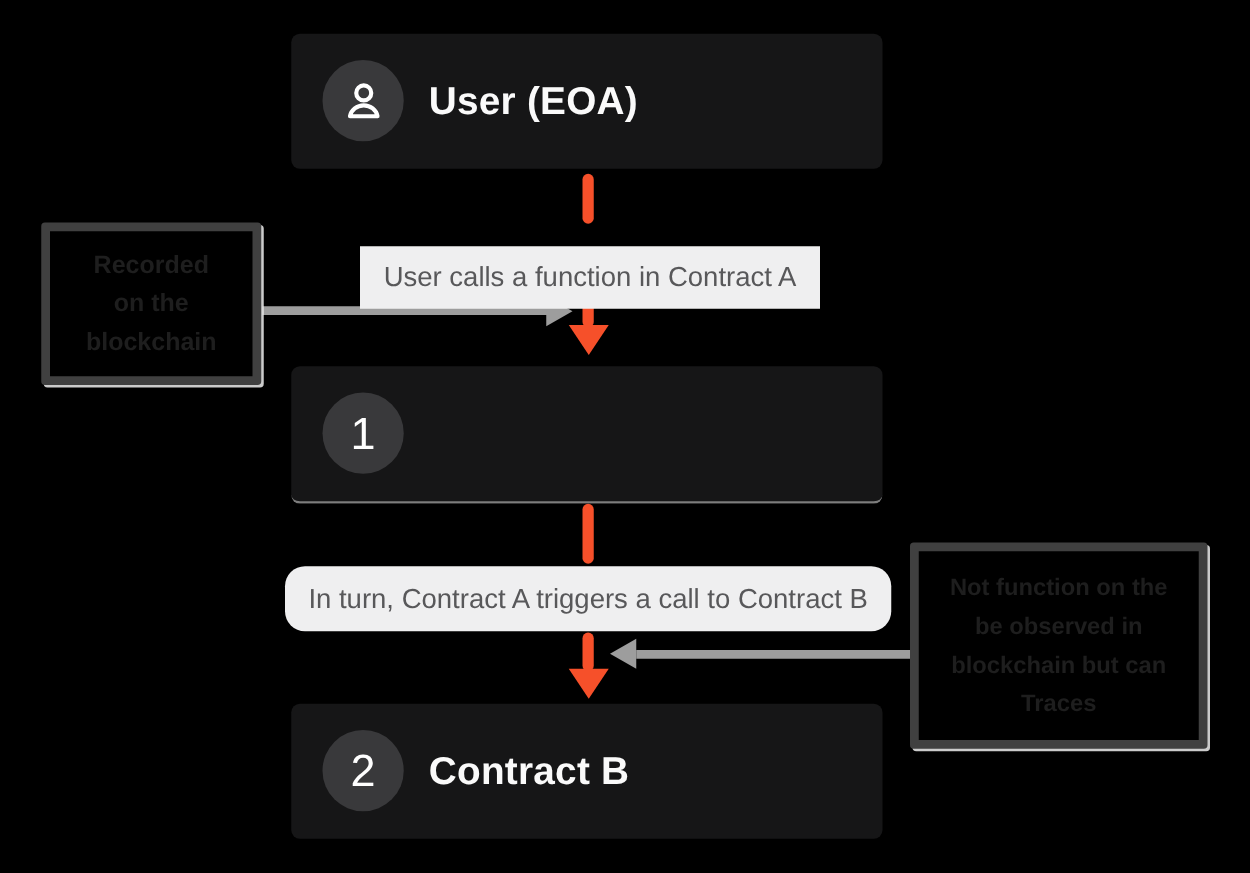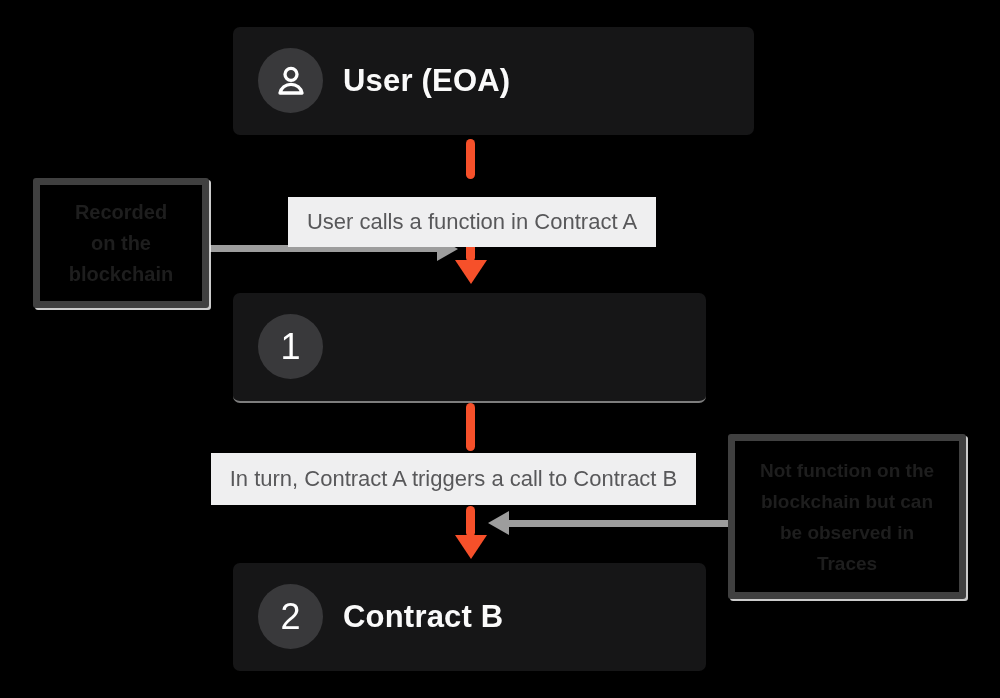--- a/index.html
+++ b/index.html
@@ -58,21 +58,21 @@
     background: #efeff0;
     color: #58585a;
     font-size: 22px;
     display: flex;
     align-items: center;
     justify-content: center;
     white-space: nowrap;
     z-index: 3;
   }
   #flow-label-1 { left: 288px; top: 181px; width: 368px; height: 50px; margin-top: 16px; }
-  #flow-label-2 { left: 211px; top: 453px; width: 485px; height: 52px; }
+  #flow-label-2 { left: 228px; top: 453px; width: 485px; height: 52px; border-radius: 16px; }
 
   
   .o-rod {
     position: absolute;
     width: 9px;
     background: #f6502a;
     border-radius: 5px;
     z-index: 2;
   }
   .o-head {
@@ -138,21 +138,21 @@
   .callout .line { white-space: nowrap; }
 
   
   .avatar-svg { width: 40px; height: 40px; display: block; }
 </style>
 </head>
 <body>
 
 <div id="canvas">
 
-  <div class="node" style="top:27px;padding-left:48px;">
+  <div class="node" style="top:27px;">
     <div class="badge">
       <svg class="avatar-svg" viewBox="0 0 24 24" fill="none">
         <circle cx="12" cy="8" r="3.6" stroke="#ffffff" stroke-width="2"></circle>
         <path d="M5.4 19.2 a6.7 6.3 0 0 1 13.2 0 Z" stroke="#ffffff" stroke-width="2" stroke-linejoin="round"></path>
       </svg>
     </div>
     <div class="title">User (EOA)</div>
   </div>
 
   <div class="o-rod" id="o-rod-1a"></div>
@@ -172,22 +172,22 @@
     <div class="badge">1</div>
   </div>
 
   <div class="o-rod" id="o-rod-2a"></div>
   <div class="flow-label" id="flow-label-2">In turn, Contract A triggers a call to Contract B</div>
   <div class="o-rod" id="o-rod-2b"></div>
   <div class="o-head" id="o-head-2"></div>
 
   <div class="callout" id="callout-traces">
     <div class="line">Not function on the</div>
+    <div class="line">be observed in</div>
     <div class="line">blockchain but can</div>
-    <div class="line">be observed in</div>
     <div class="line">Traces</div>
   </div>
   <div class="g-head-left" id="g-head-2"></div>
   <div class="g-tail" id="g-tail-2"></div>
 
   <div class="node" style="top:563px;">
     <div class="badge">2</div>
     <div class="title">Contract B</div>
   </div>
 

